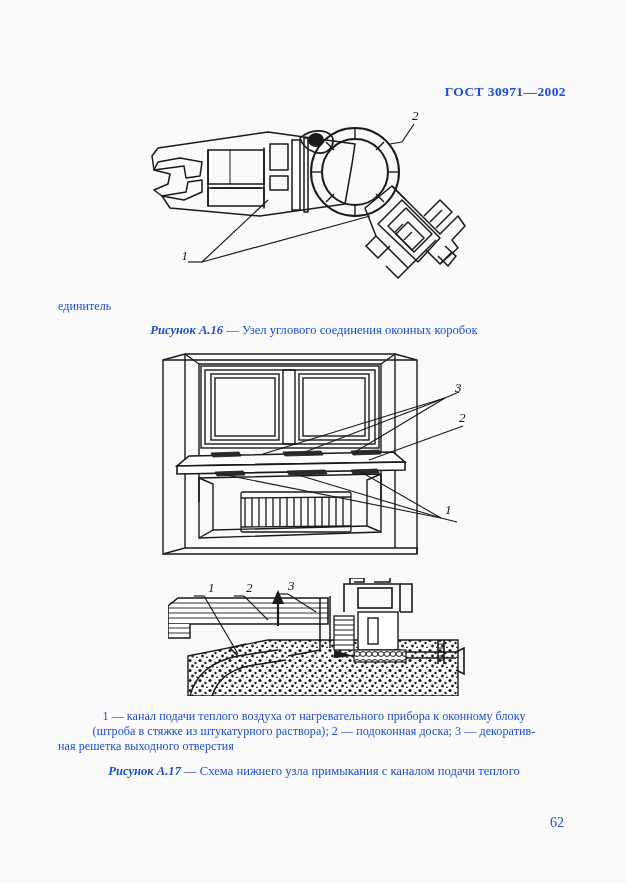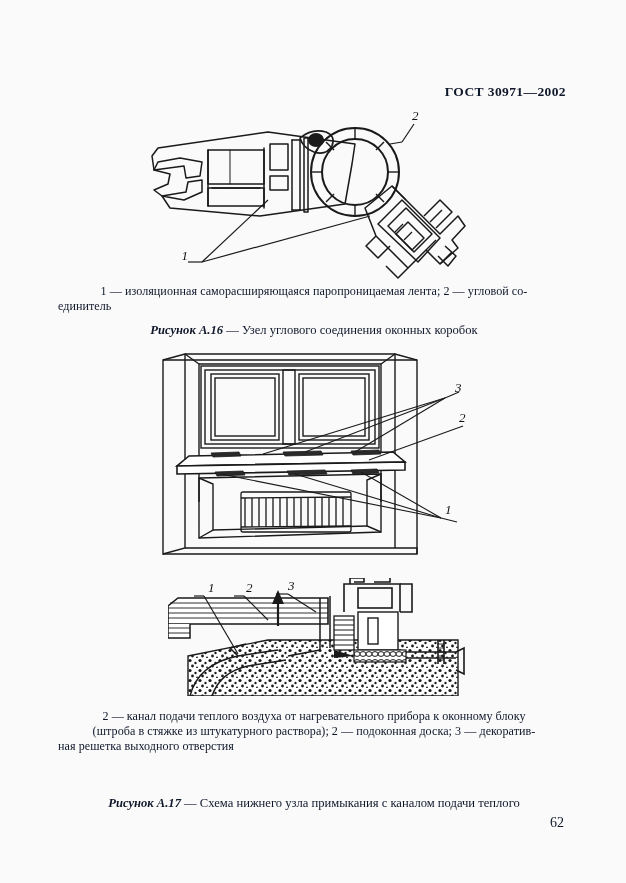--- a/index.html
+++ b/index.html
@@ -9,21 +9,21 @@
   }
   body {
     font-family: "Liberation Serif", "DejaVu Serif", serif;
   }
   #page {
     position: relative;
     width: 626px;
     height: 883px;
     background: #fafafa;
     overflow: hidden;
-    color: #0f172a;
+    color: #1d4ed8;
   }
   .hdr {
     position: absolute;
     top: 84px;
     right: 60px;
     font-size: 13.5px;
     font-weight: bold;
     letter-spacing: 0.4px;
     white-space: nowrap;
   }
@@ -147,21 +147,20 @@
       <g stroke="#1a1a1a" stroke-width="1.2" fill="none">
         <path d="M262 38 L274 20"></path>
         <path d="M262 38 L250 40"></path>
       </g>
 
       <text class="lbl" x="48" y="156" text-anchor="end">1</text>
       <text class="lbl" x="272" y="16">2</text>
     </svg>
   </div>
 
-  <div class="legend just" style="top:284px;">1 — изоляционная саморасширяющаяся паропроницаемая лента; 2 — угловой со-</div>
   <div class="legend" style="top:299px;">единитель</div>
 
   <div class="caption" style="top:322px;">
     <span class="fignum">Рисунок А.16</span><span> — </span><span>Узел углового соединения оконных коробок</span>
   </div>
 
   <div class="fig" style="left:155px; top:352px;">
     <svg width="330" height="205" viewBox="0 0 330 205">
       <g fill="none" stroke="#1a1a1a" stroke-width="1.4" stroke-linejoin="miter">
 
@@ -342,23 +341,23 @@
         <path d="M120 16 L148 34"></path>
         <path d="M108 16 L120 16"></path>
       </g>
 
       <text class="lbl" x="40" y="14">1</text>
       <text class="lbl" x="78" y="14">2</text>
       <text class="lbl" x="120" y="12">3</text>
     </svg>
   </div>
 
-  <div class="legend just" style="top:709px;">2 — канал подачи теплого воздуха от нагревательного прибора к оконному блоку</div>
+  <div class="legend just" style="top:709px;">1 — канал подачи теплого воздуха от нагревательного прибора к оконному блоку</div>
   <div class="legend just" style="top:724px;">(штроба в стяжке из штукатурного раствора); 2 — подоконная доска; 3 — декоратив-</div>
   <div class="legend" style="top:739px;">ная решетка выходного отверстия</div>
 
-  <div class="caption" style="top:763px;margin-top:32px;">
+  <div class="caption" style="top:763px;">
     <span class="fignum">Рисунок А.17</span><span> — </span><span>Схема нижнего узла примыкания с каналом подачи теплого</span>
   </div>
 
   <div class="pagenum">62</div>
 
 </div>
 
 </body></html>

